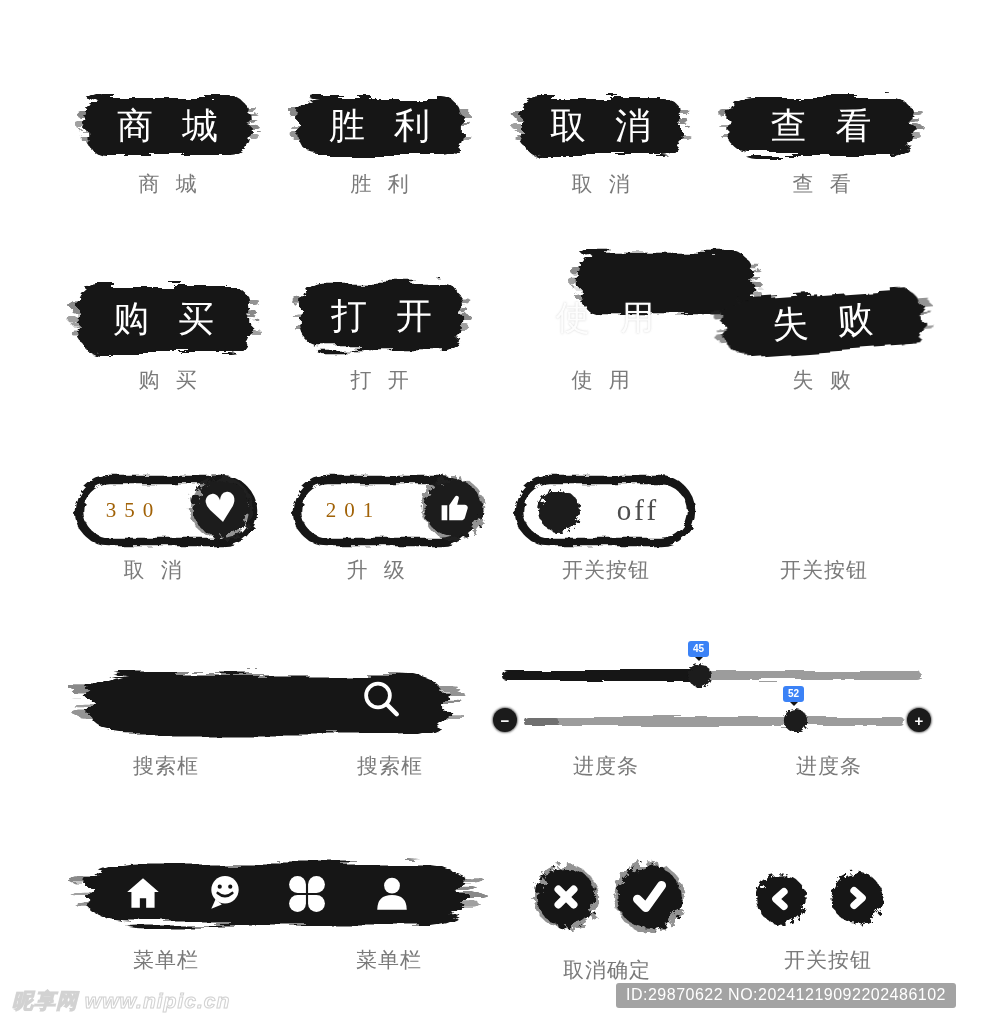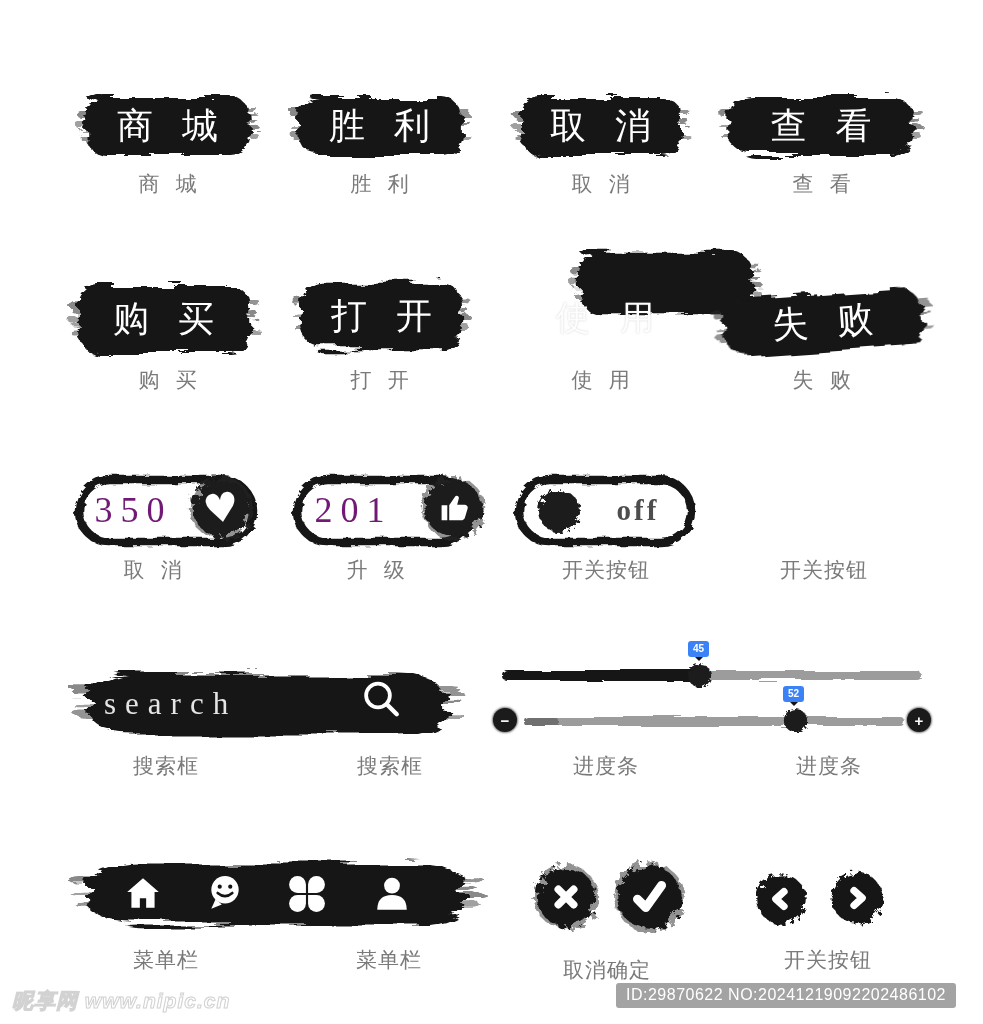--- a/index.html
+++ b/index.html
@@ -5,22 +5,22 @@
   html,body{margin:0;padding:0;background:#fff;}
   #canvas{position:relative;width:983px;height:1024px;background:#fff;overflow:hidden;
           font-family:"Liberation Serif",serif;}
   .el{position:absolute;}
   .fill{position:absolute;inset:0;width:100%;height:100%;}
   .btn-text{position:absolute;inset:0;display:flex;align-items:center;justify-content:center;
             color:#fff;font-size:36px;word-spacing:18px;letter-spacing:1px;white-space:nowrap;}
   .caption{position:absolute;transform:translateX(-50%);color:#7a7a7a;font-size:21px;
            letter-spacing:1px;word-spacing:9px;white-space:nowrap;}
   .tog-val{position:absolute;display:flex;align-items:center;justify-content:center;
-           color:#701a75;font-size:36px;letter-spacing:8px;}
-  .onoff{letter-spacing:3px;font-size:29px;color:#4d4d4d;font-weight:bold;}
+           color:#a16207;font-size:21px;letter-spacing:8px;}
+  .onoff{letter-spacing:3px;font-size:29px;color:#4d4d4d;}
   .knob{position:absolute;}
   .knob .glyph{position:absolute;inset:0;display:flex;align-items:center;justify-content:center;}
   .heart{color:#fff;font-family:"DejaVu Sans",sans-serif;font-size:40px;transform:rotate(-8deg);line-height:1;}
   .tip{position:absolute;background:#3b82f6;color:#fff;font-family:"Liberation Sans",sans-serif;
        font-size:10px;font-weight:bold;padding:2px 5px 3px;border-radius:3px;line-height:1.1;}
   .tip::after{content:"";position:absolute;left:50%;bottom:-4px;transform:translateX(-50%);
        border:4px solid transparent;border-top-color:#131313;border-bottom:none;}
   .pm{position:absolute;width:24px;height:24px;border-radius:50%;background:#1b1b1b;color:#fff;
       display:flex;align-items:center;justify-content:center;font-family:"Liberation Sans",sans-serif;
       font-size:15px;font-weight:bold;box-shadow:0 0 2px 1px rgba(20,20,20,.55);}
@@ -191,21 +191,20 @@
 
   <div class="caption" style="left:153px;top:556px">取 消</div>
   <div class="caption" style="left:376px;top:556px">升 级</div>
   <div class="caption" style="left:606px;top:556px">开关按钮</div>
   <div class="caption" style="left:824px;top:556px">开关按钮</div>
 
   <div class="el" style="left:68px;top:662px;width:398px;height:84px">
     <svg class="fill" viewBox="0 0 200 80" preserveAspectRatio="none">
         <use href="#brushA" filter="url(#fB)"></use>
       </svg>
-    <span class="search-text" style="left:36px;top:0;height:84px">search</span>
     <svg class="el" style="left:290px;top:16px" width="50" height="50" viewBox="0 0 40 40">
       <circle cx="16" cy="14" r="9.5" fill="none" stroke="#fff" stroke-width="3"></circle>
       <line x1="23" y1="21" x2="31" y2="29" stroke="#fff" stroke-width="3.5" stroke-linecap="round"></line>
     </svg>
   </div>
   <div class="caption" style="left:166px;top:752px">搜索框</div>
   <div class="caption" style="left:390px;top:752px">搜索框</div>
 
   <div class="el" style="left:502px;top:640px;width:422px;height:50px">
     <div class="tip" style="left:186px;top:1px">45</div>

